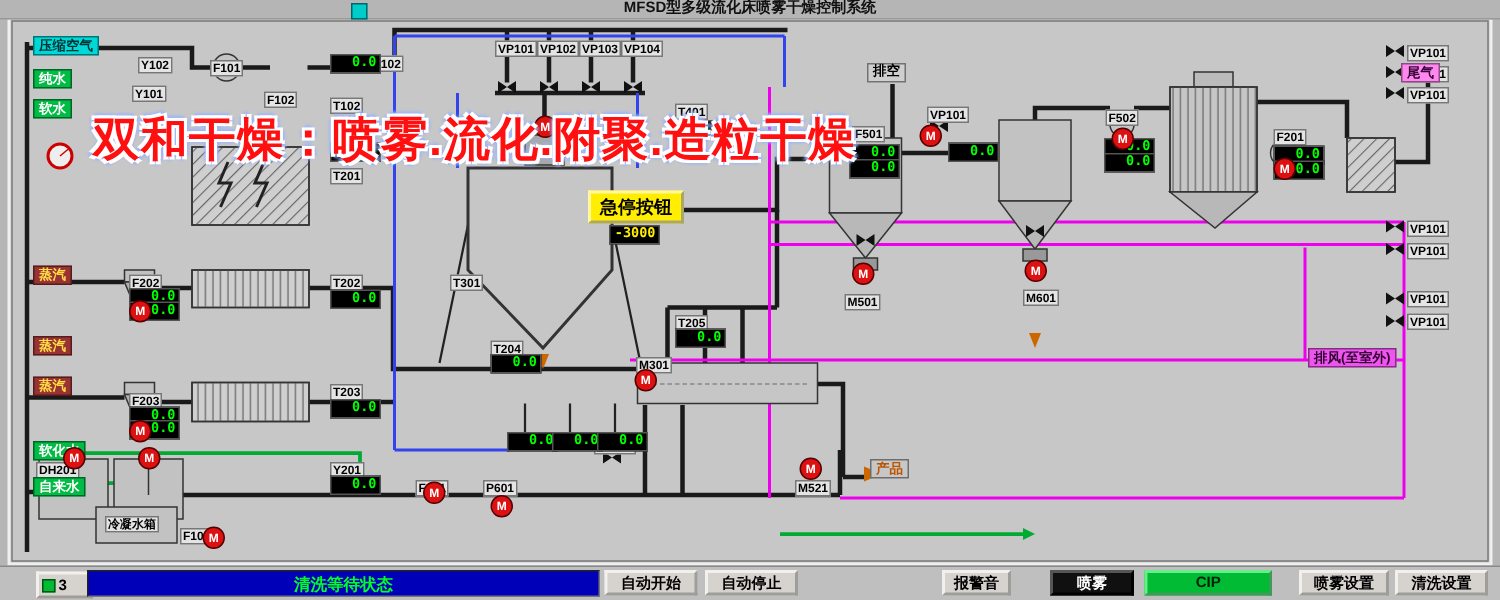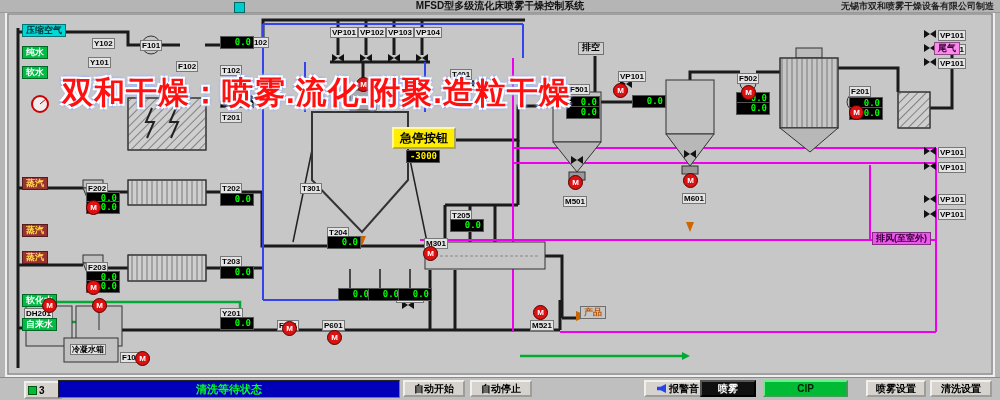--- a/index.html
+++ b/index.html
@@ -201,21 +201,20 @@
     <g fill="#cc6600">
       <polygon points="686,222 694,222 690,232"></polygon>
       <polygon points="576,311 576,321 588,316"></polygon>
       <polygon points="358,236 366,236 362,246"></polygon>
     </g>
   </svg>
 
   <div id="header">
     <span id="hicon"></span>
     <span id="htitle">MFSD型多级流化床喷雾干燥控制系统</span>
-    <span id="hcompany">无锡市双和喷雾干燥设备有限公司制造</span>
   </div>
 
   <div id="overlay">
       <div class="tag" style="left: 92px; top: 38px;">Y102</div>
       <div class="tag" style="left: 140px; top: 40px;">F101</div>
       <div class="tag" style="left: 88px; top: 57px;">Y101</div>
       <div class="tag" style="left: 247px; top: 37px;">F102</div>
       <div class="tag" style="left: 176px; top: 61px;">F102</div>
       <div class="tag" style="left: 220px; top: 65px;">T102</div>
       <div class="tag" style="left: 330px; top: 27px;">VP101</div>
@@ -320,21 +319,21 @@
     <div id="statusbar">
       <span>清洗等待状态</span>
     </div>
     <div id="buttons">
         <button class="cbtn std" style="left: 403px; width: 62px;">
           <span>自动开始</span>
         </button>
         <button class="cbtn std" style="left: 470px; width: 62px;">
           <span>自动停止</span>
         </button>
-        <button class="cbtn std" style="left: 644px; width: 68px;">
+        <button class="cbtn std" style="left: 628px; width: 46px; flex-direction: column;">
           <span class="speaker"></span>
           <span>报警音</span>
         </button>
         <button class="cbtn dark" style="left: 700px; width: 56px;">
           <span>喷雾</span>
         </button>
         <button class="cbtn green" style="left: 763px; width: 85px;">
           <span>CIP</span>
         </button>
         <button class="cbtn std" style="left: 866px; width: 60px;">

